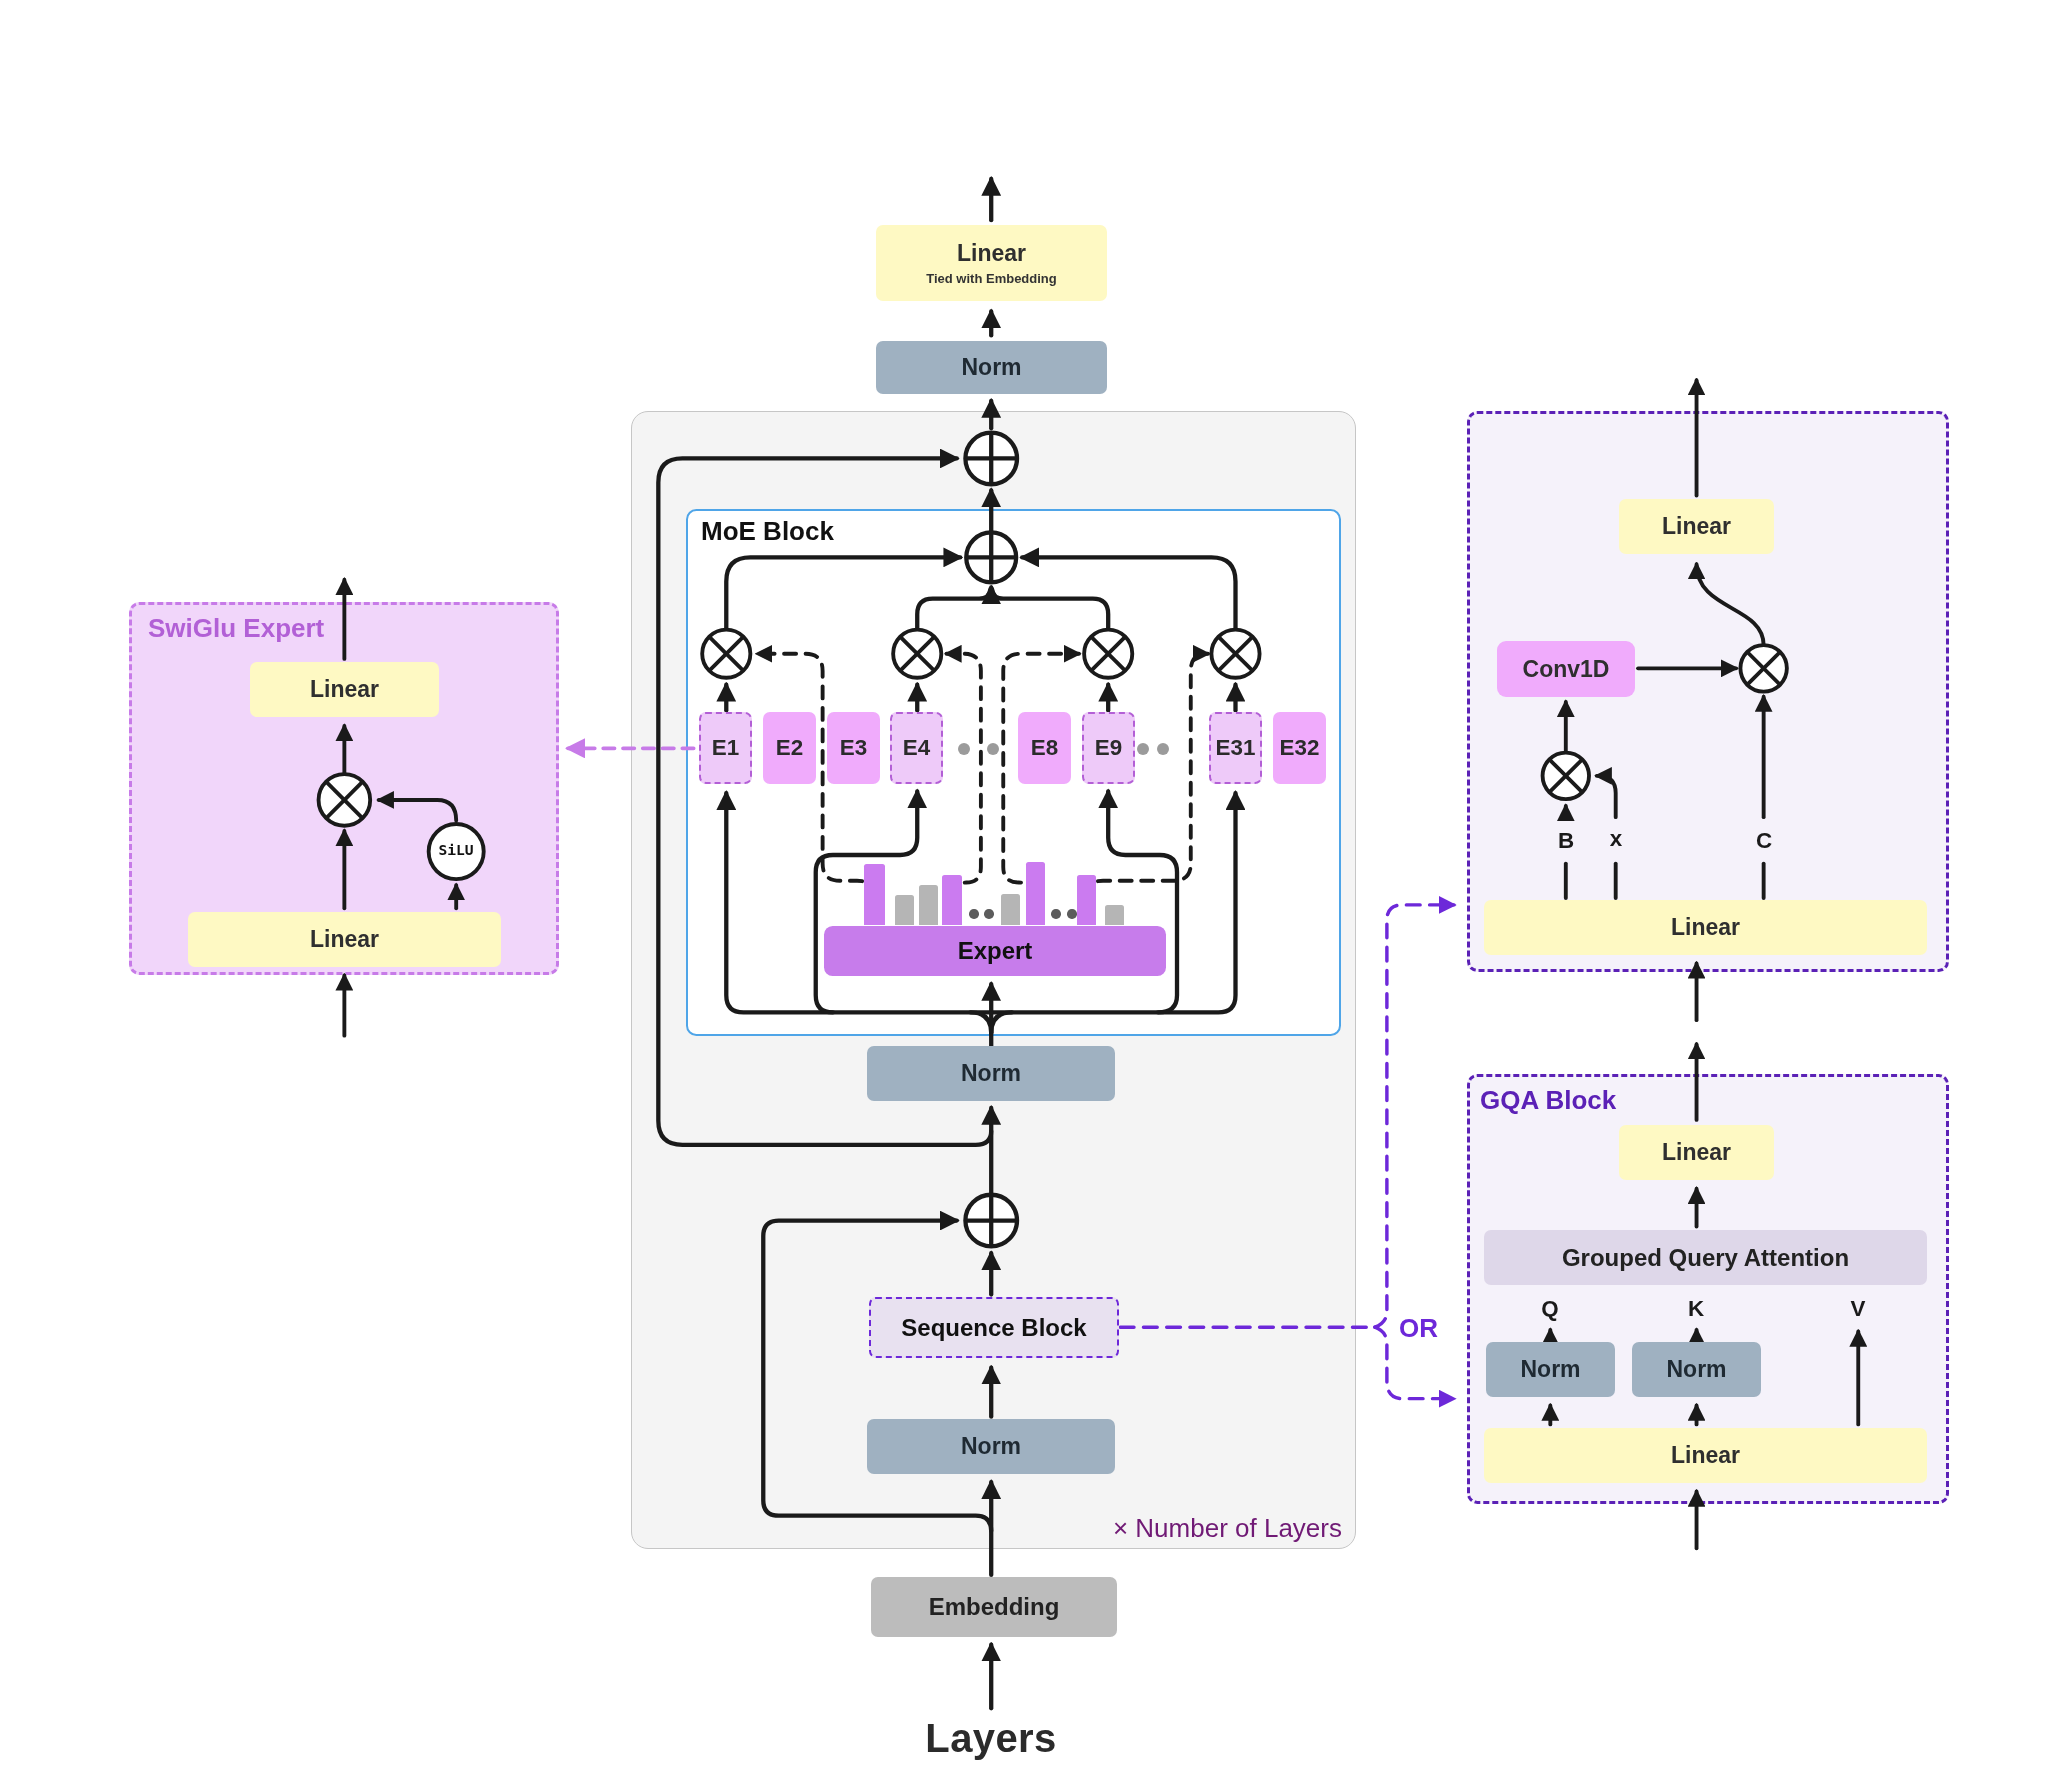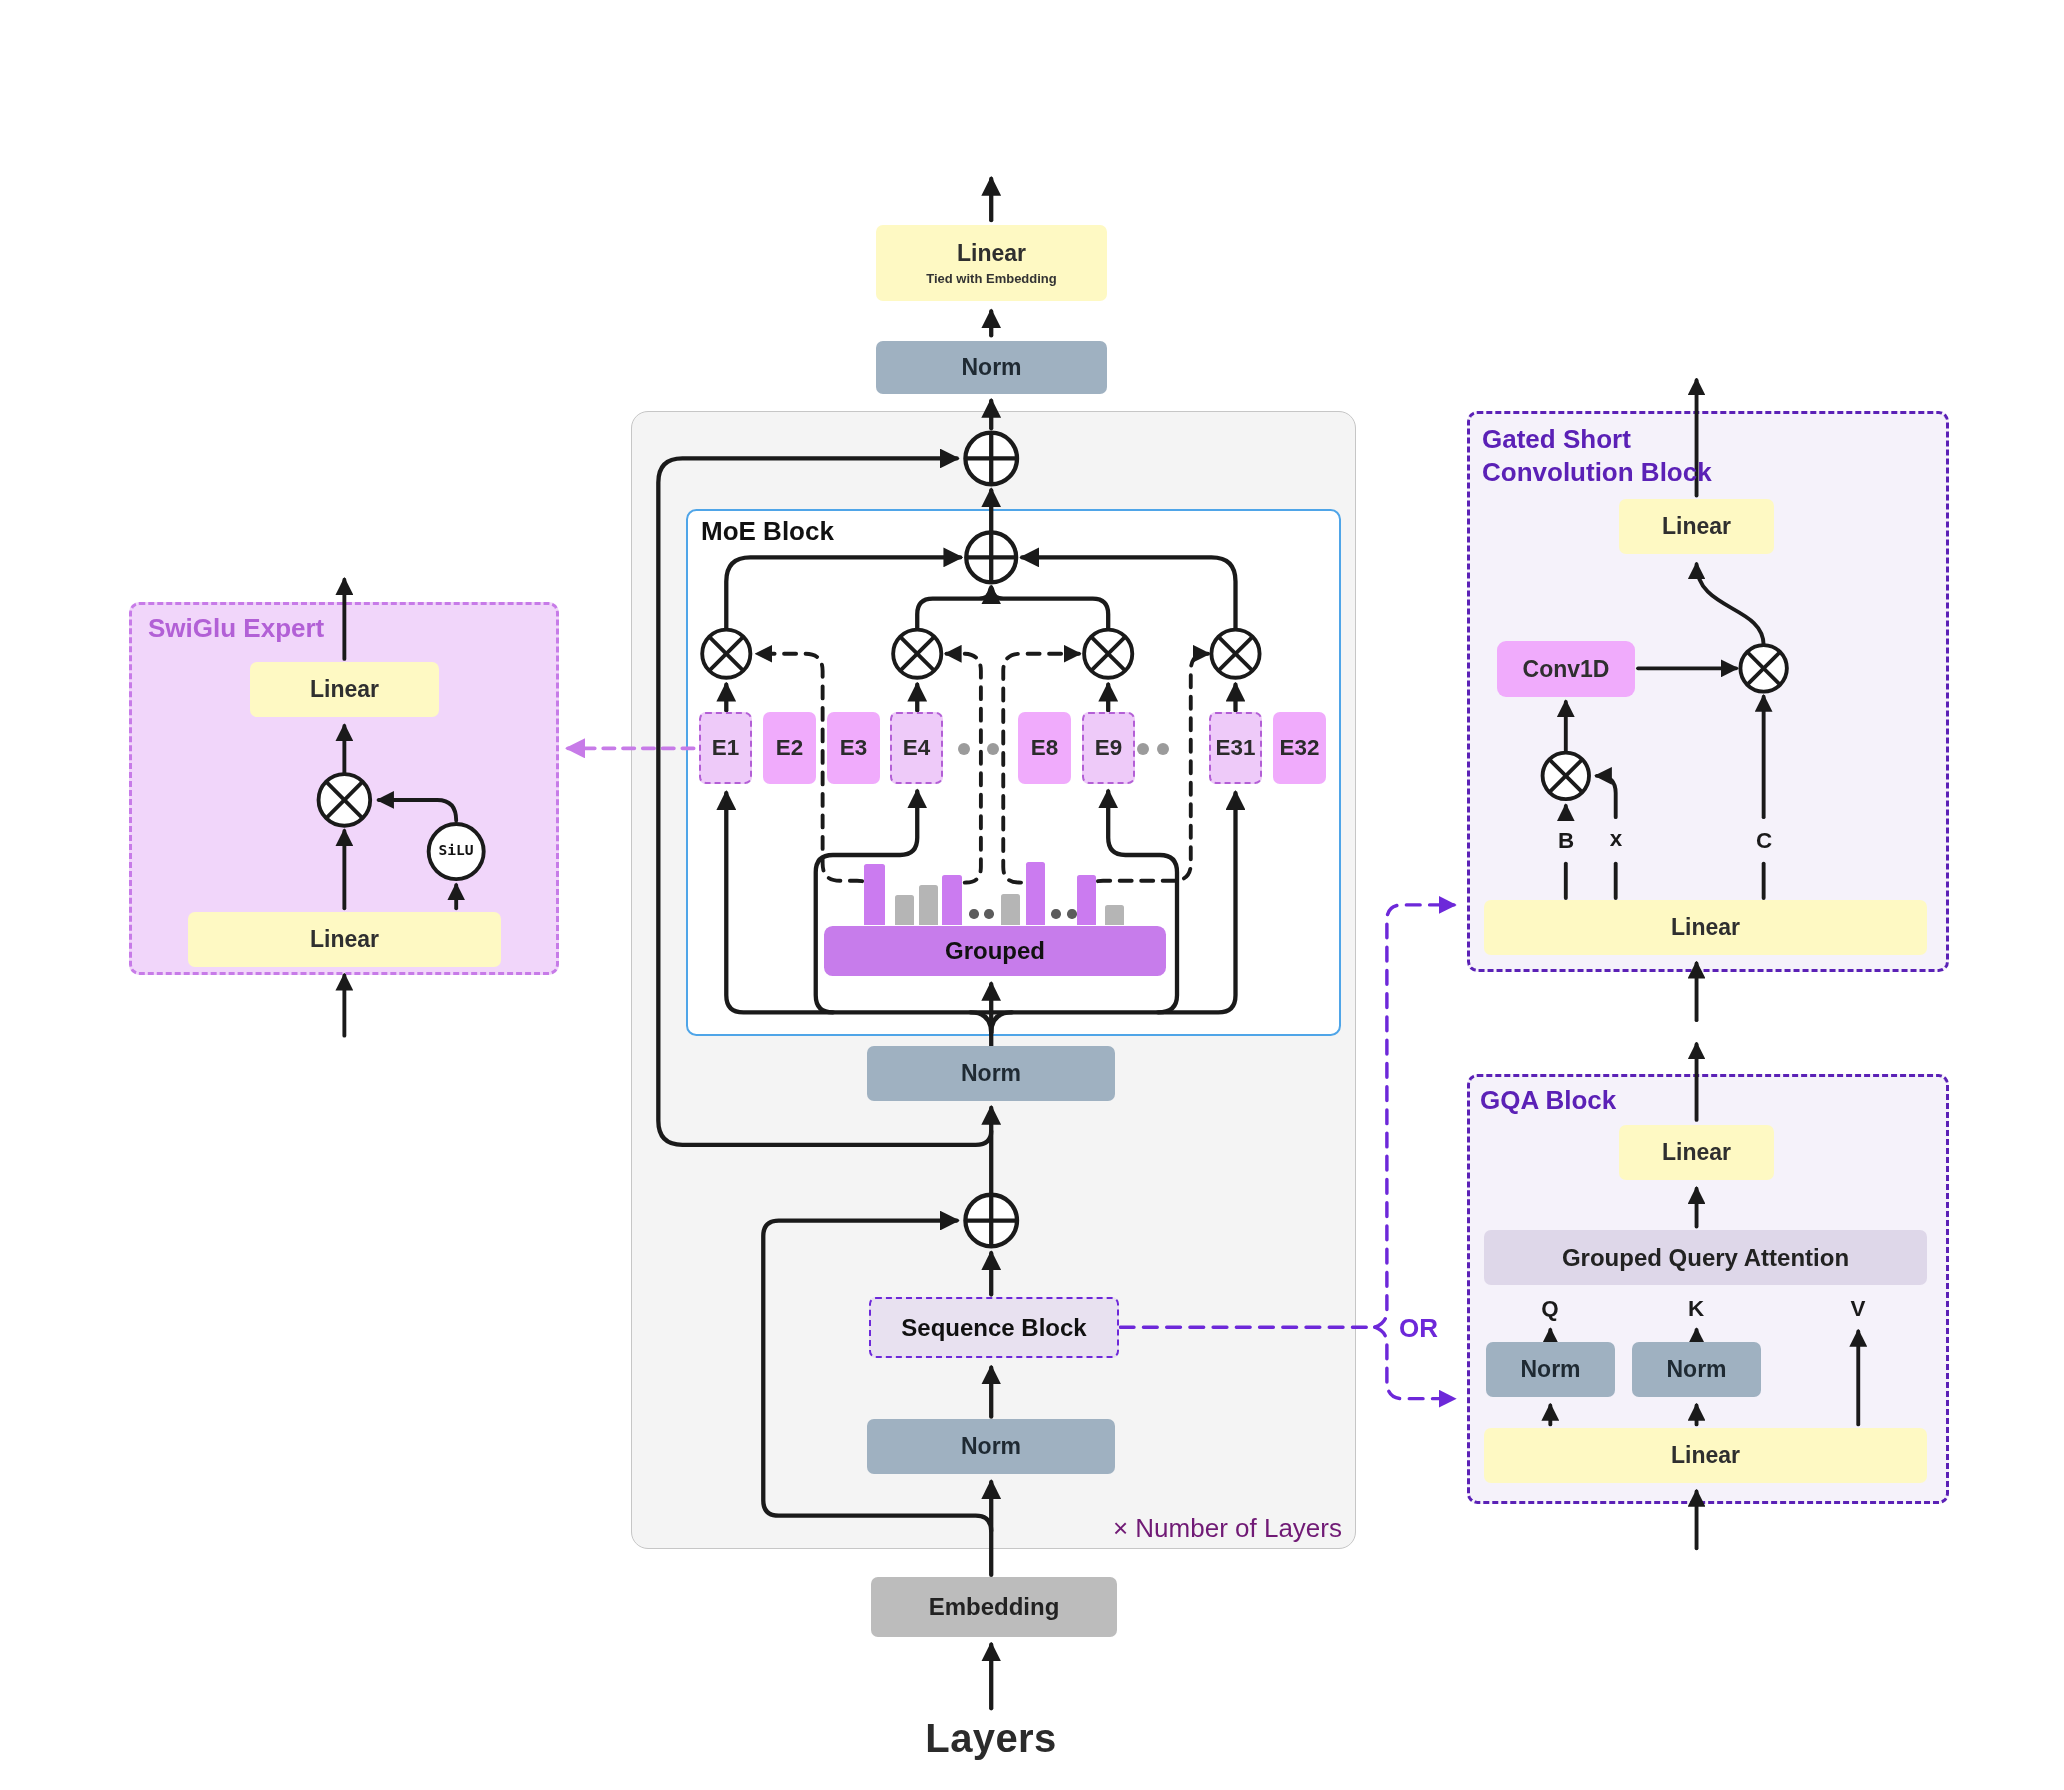--- a/index.html
+++ b/index.html
@@ -238,38 +238,36 @@
     </div>
   <div class="rdot" style="left:1051px;top:909px;"></div>
   <div class="rdot" style="left:1067px;top:909px;"></div>
   <div class="barslot" style="left:1077px;top:860px;width:19px;">
       <div class="bar" style="height:50px;background:#cb7bf0"></div>
     </div>
   <div class="barslot" style="left:1105px;top:860px;width:19px;">
       <div class="bar" style="height:20px;background:#b5b5b5"></div>
     </div>
 
-  <div class="abs box router" style="left:824px;top:926px;width:342px;height:50px;">Grouped</div>
+  <div class="abs box router" style="left:824px;top:926px;width:342px;height:50px;">Expert</div>
 
   <div class="abs box norm" style="left:867px;top:1046px;width:248px;height:55px;">Norm</div>
   <div class="abs box seq" style="left:869px;top:1297px;width:250px;height:61px;">Sequence Block</div>
   <div class="abs box norm" style="left:867px;top:1419px;width:248px;height:55px;">Norm</div>
   <div class="abs repeat" style="left:1067px;top:1513px;width:275px;">× Number of Layers</div>
   <div class="abs box embed" style="left:871px;top:1577px;width:246px;height:60px;">Embedding</div>
   <div class="abs bigio" style="left:819px;top:1716px;">Layers</div>
 
   <div class="lbl orlbl" style="left:1399px;top:1313px;">OR</div>
 
   <div class="lbl title-sw" style="left:148px;top:613px;">SwiGlu Expert</div>
   <div class="abs box linear" style="left:250px;top:662px;width:189px;height:55px;">Linear</div>
   <div class="lbl" style="left:419px;top:841px;width:74px;text-align:center;font-size:14.6px;font-family:'DejaVu Sans Mono',monospace;color:#111;">SiLU</div>
   <div class="abs box linear" style="left:188px;top:912px;width:313px;height:55px;">Linear</div>
 
-  <div class="lbl title-p" style="left:1482px;top:423px;">Gated Short
-Convolution Block</div>
   <div class="abs box linear" style="left:1619px;top:499px;width:155px;height:55px;">Linear</div>
   <div class="abs box conv" style="left:1497px;top:641px;width:138px;height:56px;">Conv1D</div>
   <div class="lbl small-lbl" style="left:1549px;top:828px;">B</div>
   <div class="lbl small-lbl" style="left:1599px;top:826px;">x</div>
   <div class="lbl small-lbl" style="left:1747px;top:828px;">C</div>
   <div class="abs box linear" style="left:1484px;top:900px;width:443px;height:55px;">Linear</div>
 
   <div class="lbl title-p" style="left:1480px;top:1084px;">GQA Block</div>
   <div class="abs box linear" style="left:1619px;top:1125px;width:155px;height:55px;">Linear</div>
   <div class="abs box attn" style="left:1484px;top:1230px;width:443px;height:55px;">Grouped Query Attention</div>

